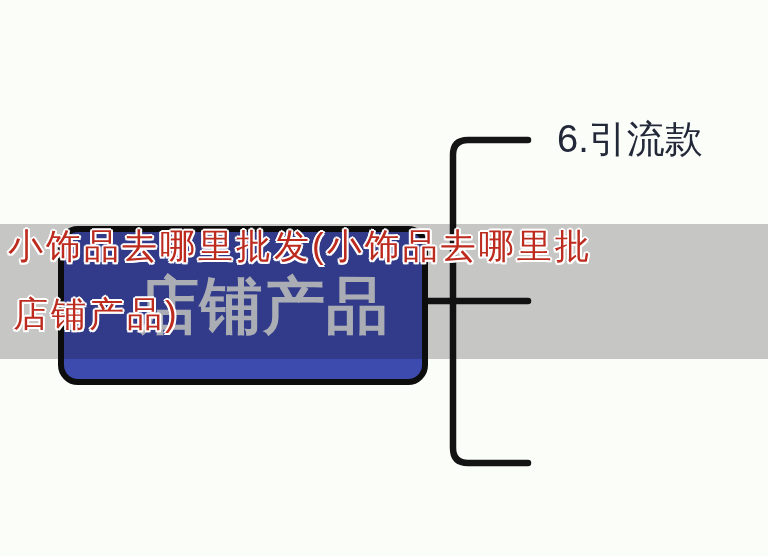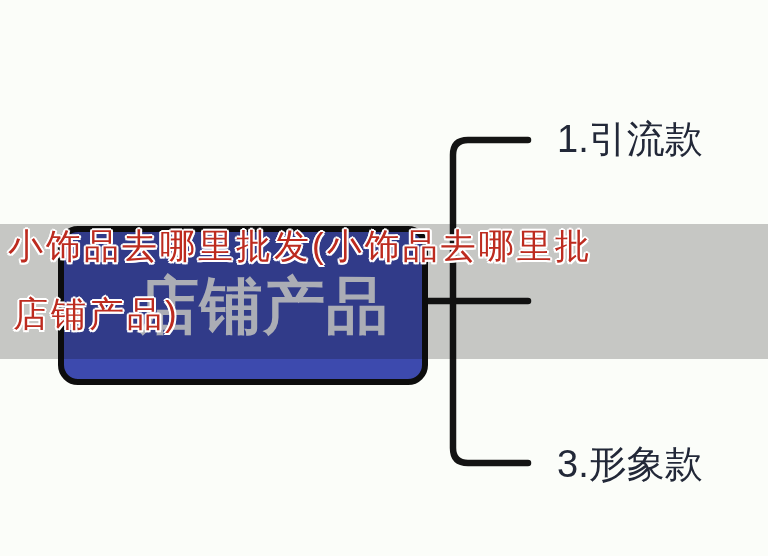--- a/index.html
+++ b/index.html
@@ -110,16 +110,15 @@
     <span class="root-label">店铺产品</span>
   </div>
 
   <div class="band"></div>
 
   <div class="title">
     <div class="title-line title-line-1">小饰品去哪里批发(小饰品去哪里批</div>
     <div class="title-line title-line-2">店铺产品)</div>
   </div>
 
-  <div class="branch-label branch-label-1">1.引流款</div>
-  <div class="branch-label branch-label-3">3.形象款</div>
+  <div class="branch-label branch-label-1">6.引流款</div>
 
 </div>
 
 </body></html>

